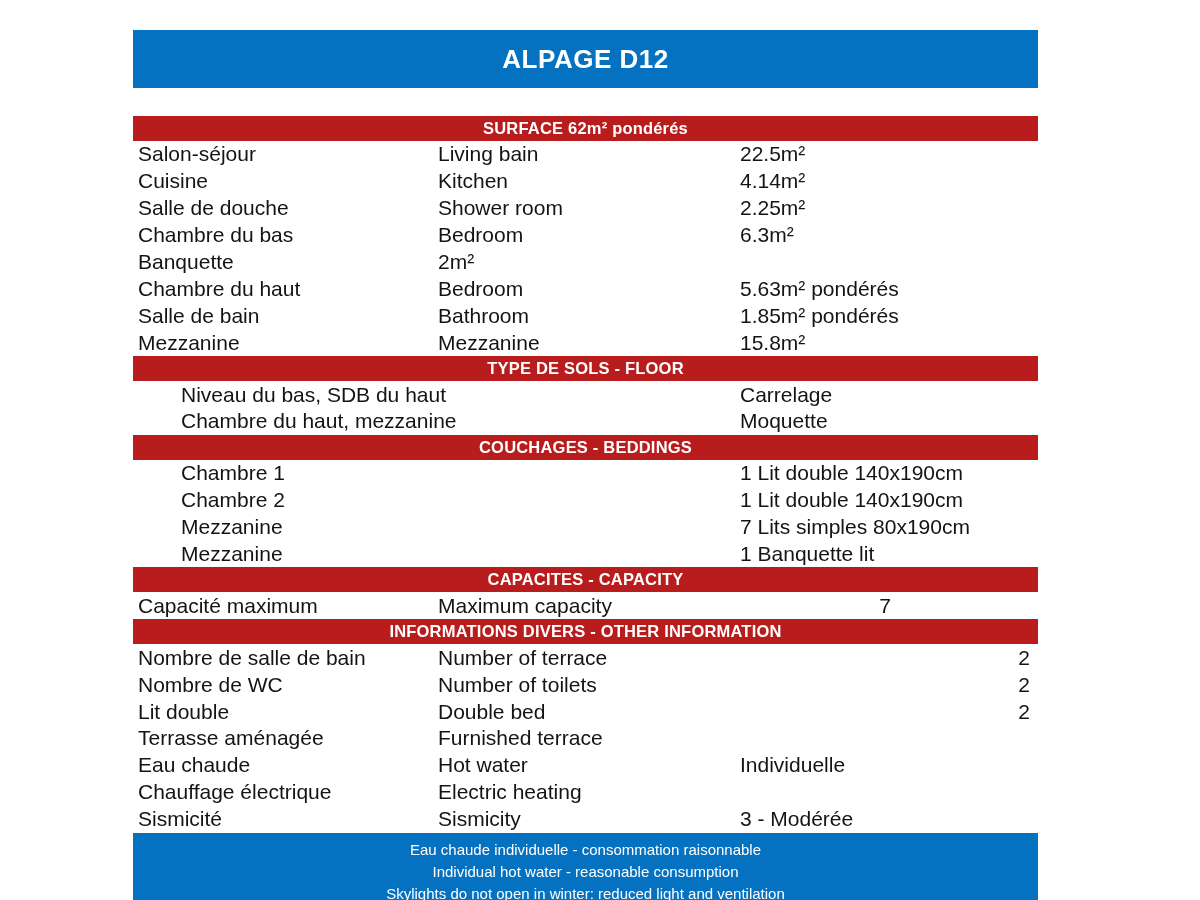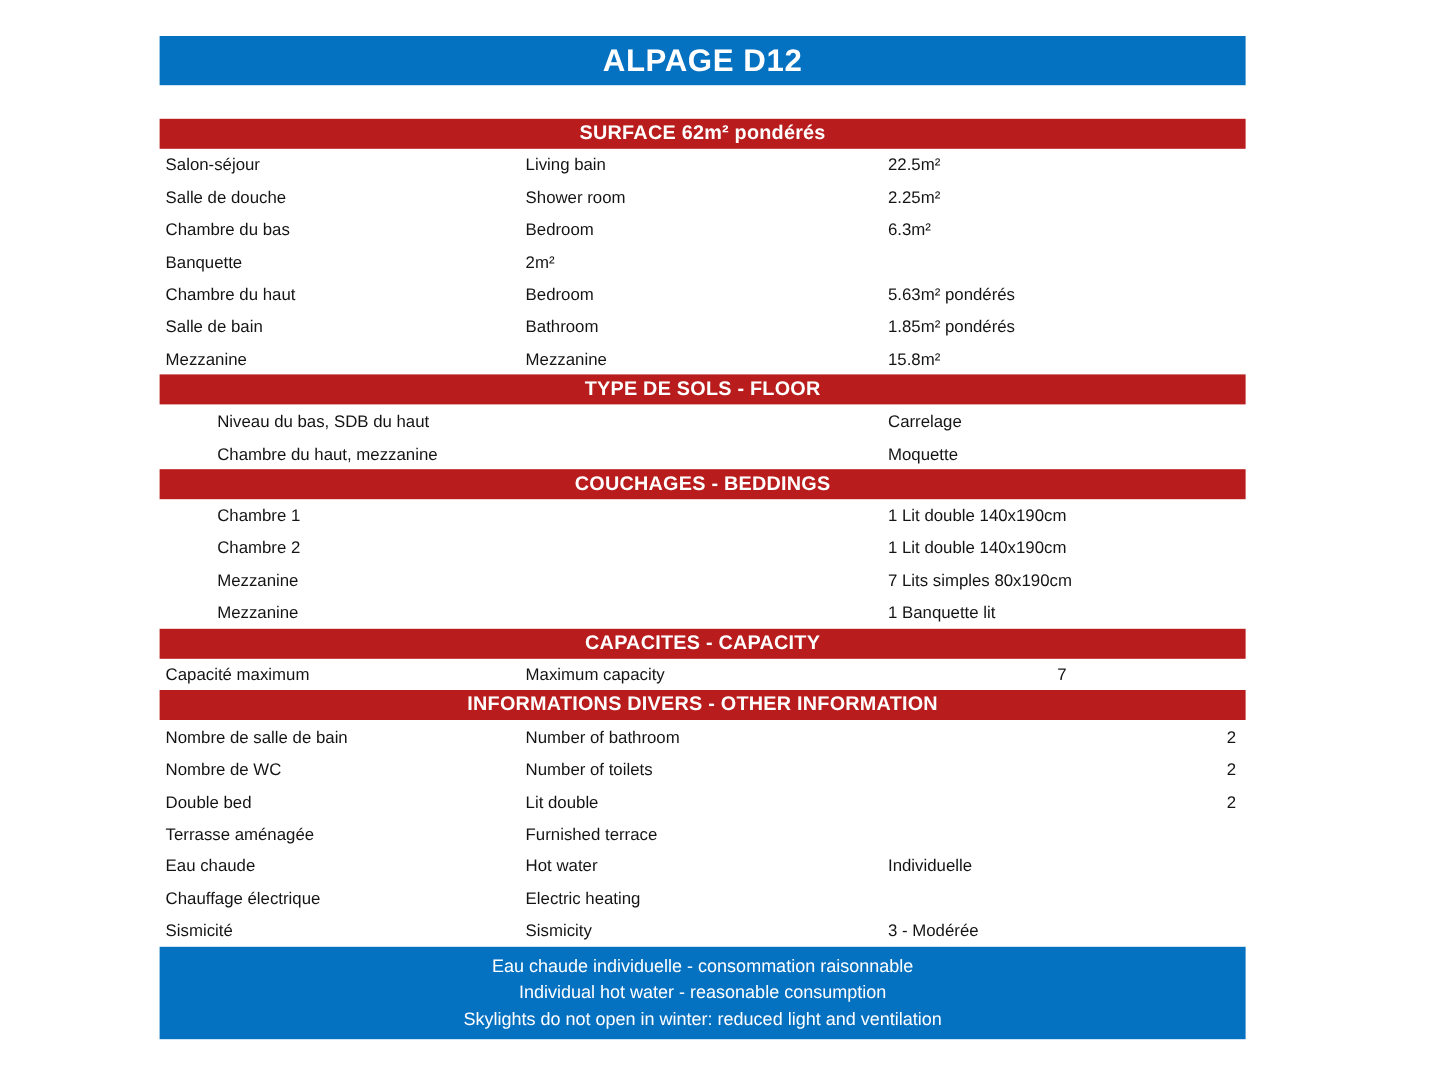--- a/index.html
+++ b/index.html
@@ -9,21 +9,21 @@
     font-family: "Liberation Sans", sans-serif;
     color: #141414;
     overflow: hidden;
   }
   .sheet {
     position: absolute;
     left: 133px; top: 30px;
     width: 905px;
   }
   .title-bar {
-    height: 41px;
+    height: 58px;
     background: #0571C1;
     color: #ffffff;
     display: flex; align-items: center; justify-content: center;
     font-weight: bold;
     font-size: 26px;
     letter-spacing: 0.5px;
     margin-bottom: 28px;
   }
   .section-bar {
     height: 25px;
@@ -32,21 +32,21 @@
     display: flex; align-items: center; justify-content: center;
     font-weight: bold;
     font-size: 16.5px;
     letter-spacing: 0.2px;
   }
   .row {
     display: grid;
     grid-template-columns: 300px 302px 237px 1fr;
     height: 26.9px;
     align-items: center;
-    font-size: 14px;
+    font-size: 21px;
     padding-left: 5px;
     padding-right: 8px;
     box-sizing: border-box;
   }
   .cell { white-space: nowrap; overflow: visible; }
   .cell.count { text-align: right; }
   .cell.span2 { grid-column: 1 / 3; margin-left: 43px; }
   .cell.valwide { grid-column: 3 / 5; }
   .cell.center { grid-column: 3 / 5; text-align: center; }
   .footer {
@@ -66,20 +66,25 @@
 
 <div class="sheet">
 
   <div class="title-bar">ALPAGE D12</div>
 
   <div class="section-bar">SURFACE 62m² pondérés</div>
   <div class="row">
     <div class="cell">Salon-séjour</div>
     <div class="cell">Living bain</div>
     <div class="cell">22.5m²</div>
+  </div>
+  <div class="row">
+    <div class="cell">Cuisine</div>
+    <div class="cell">Kitchen</div>
+    <div class="cell">4.14m²</div>
   </div>
   <div class="row">
     <div class="cell">Salle de douche</div>
     <div class="cell">Shower room</div>
     <div class="cell">2.25m²</div>
   </div>
   <div class="row">
     <div class="cell">Chambre du bas</div>
     <div class="cell">Bedroom</div>
     <div class="cell">6.3m²</div>
@@ -135,33 +140,33 @@
   <div class="section-bar">CAPACITES - CAPACITY</div>
   <div class="row">
     <div class="cell">Capacité maximum</div>
     <div class="cell">Maximum capacity</div>
     <div class="cell center">7</div>
   </div>
 
   <div class="section-bar">INFORMATIONS DIVERS - OTHER INFORMATION</div>
   <div class="row">
     <div class="cell">Nombre de salle de bain</div>
-    <div class="cell">Number of bathroom</div>
+    <div class="cell">Number of terrace</div>
     <div class="cell"></div>
     <div class="cell count">2</div>
   </div>
   <div class="row">
     <div class="cell">Nombre de WC</div>
     <div class="cell">Number of toilets</div>
     <div class="cell"></div>
     <div class="cell count">2</div>
   </div>
   <div class="row">
+    <div class="cell">Lit double</div>
     <div class="cell">Double bed</div>
-    <div class="cell">Lit double</div>
     <div class="cell"></div>
     <div class="cell count">2</div>
   </div>
   <div class="row">
     <div class="cell">Terrasse aménagée</div>
     <div class="cell">Furnished terrace</div>
     <div class="cell"></div>
     <div class="cell count"></div>
   </div>
   <div class="row">

